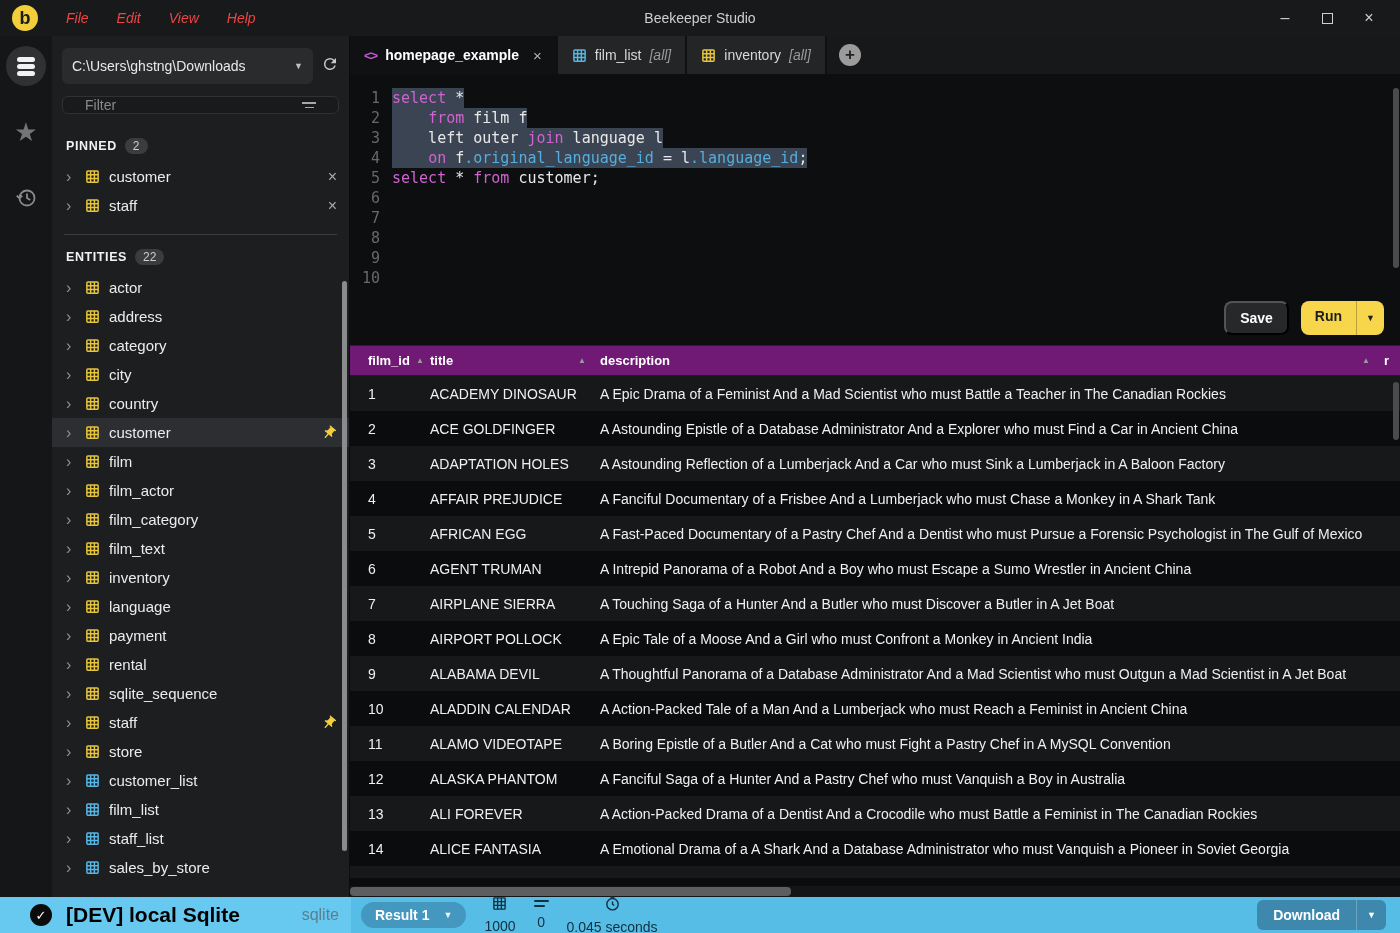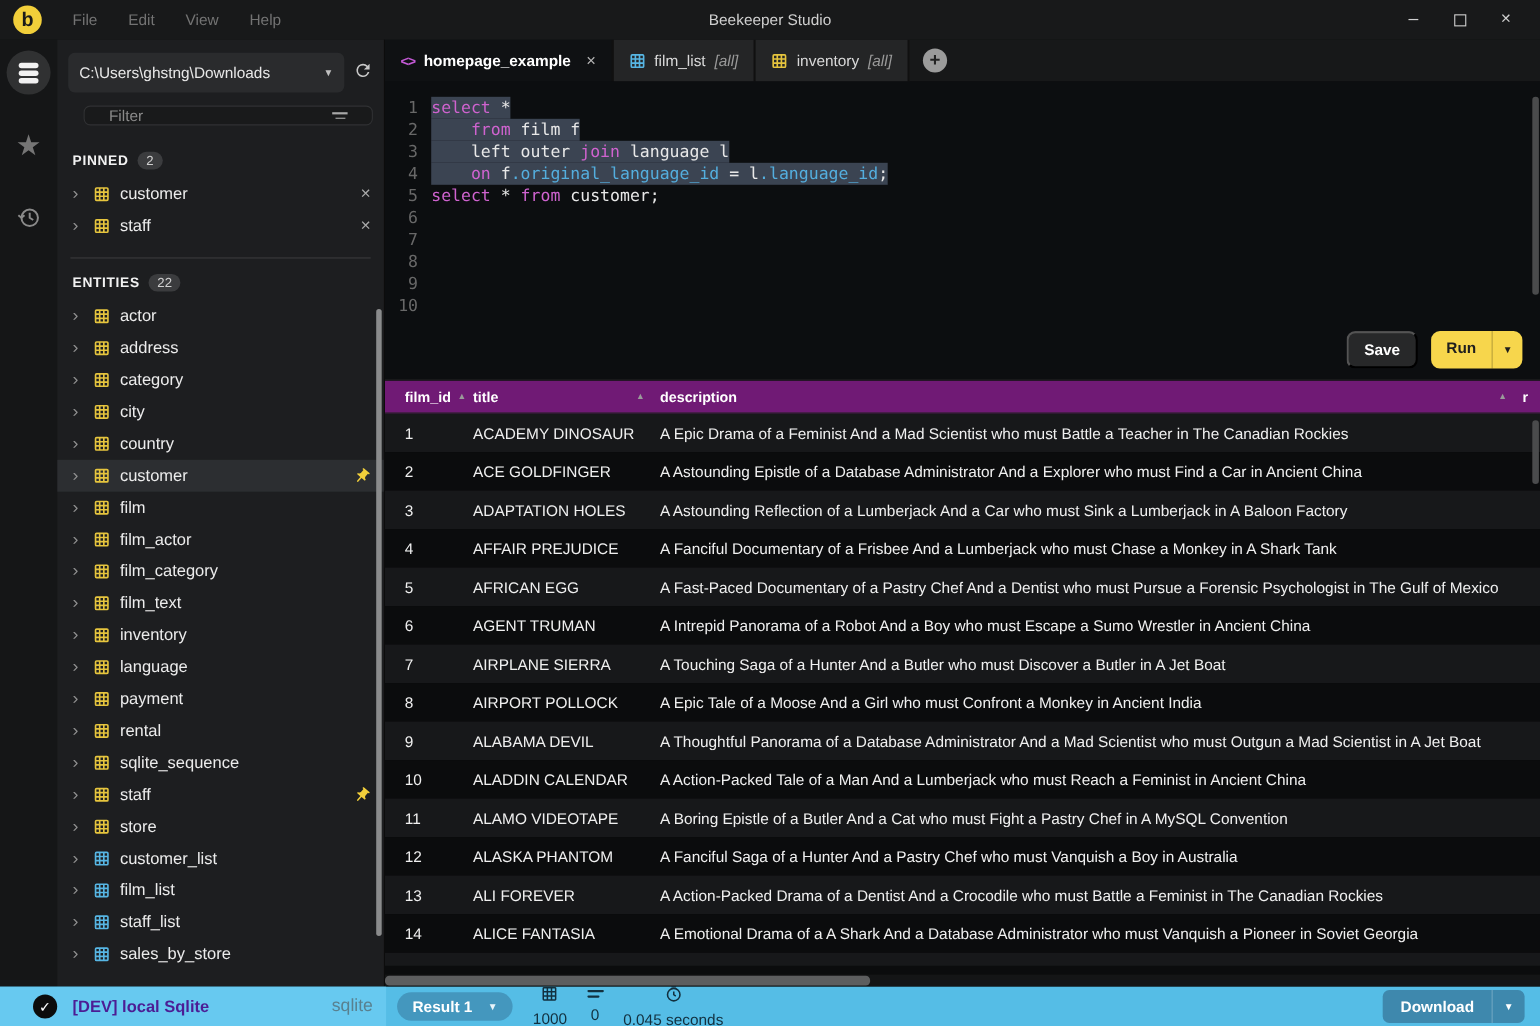--- a/index.html
+++ b/index.html
@@ -4,21 +4,21 @@
 <style>
   * { margin:0; padding:0; box-sizing:border-box; }
   html,body { width:1400px; height:933px; overflow:hidden; background:#101113;
     font-family:"Liberation Sans", sans-serif; -webkit-font-smoothing:antialiased; }
 
   
   .titlebar { height:36px; background:#18191a; display:flex; align-items:center; position:relative; }
   .logo { width:26px; height:26px; border-radius:50%; background:#f2cf3a; color:#1a1a1a;
     font-weight:bold; font-size:18px; display:flex; align-items:center; justify-content:center; margin-left:12px; }
   .menus { display:flex; margin-left:16px; gap:4px; }
-  .menu-item { color:#737373; font-size:14px; padding:4px 12px; cursor:default; }
+  .menu-item { color:#ef4444; font-size:14px; padding:4px 12px; cursor:default;font-style:italic; }
   .win-title { position:absolute; left:0; right:0; text-align:center; color:#cfcfcf; font-size:14px; pointer-events:none; }
   .win-controls { margin-left:auto; display:flex; align-items:center; gap:8px; padding-right:14px; z-index:2; }
   .win-btn { width:34px; height:26px; display:flex; align-items:center; justify-content:center; color:#d0d0d0; font-size:16px; }
   .box-glyph { width:11px; height:11px; border:1.5px solid #d0d0d0; display:inline-block; }
 
   
   .app { display:flex; height:861px; }
 
   
   .rail { width:52px; background:#151617; display:flex; flex-direction:column; align-items:center; padding-top:10px; gap:26px; }
@@ -29,21 +29,21 @@
   .star-glyph { color:#757575; font-size:26px; line-height:1; }
 
   
   .sidebar { width:298px; background:#1d1e20; position:relative; overflow:hidden; border-right:1px solid #0c0c0c; }
   .conn-row { display:flex; align-items:center; gap:8px; padding:12px 10px 6px 10px; }
   .conn-select { flex:1; background:#2a2b2d; border-radius:6px; height:36px; display:flex; align-items:center;
     padding:0 10px; color:#e8e8e8; font-size:14px; }
   .conn-text { flex:1; white-space:nowrap; overflow:hidden; }
   .caret { font-size:9px; color:#c0c0c0; margin-left:6px; }
   .filter-row { padding:6px 10px 10px 10px; }
-  .filter-box { background:#191a1b; border:1px solid #303133; border-radius:6px; height:18px; display:flex; align-items:center; padding:0 22px;margin-left:14px; }
+  .filter-box { background:#191a1b; border:1px solid #303133; border-radius:6px; height:18px; display:flex; align-items:center; padding:0 22px; }
   .filter-box input { background:transparent; border:none; outline:none; color:#d8d8d8; font-size:14px; flex:1;
     font-family:"Liberation Sans", sans-serif; }
   .filter-box input::placeholder { color:#8a8a8a; }
   .funnel { display:flex; flex-direction:column; gap:3px; align-items:center; }
   .funnel i { display:block; height:1.6px; background:#a8a8a8; }
   .funnel i:nth-child(1){ width:14px; } .funnel i:nth-child(2){ width:9px; }
 
   .section-head { display:flex; align-items:center; gap:8px; padding:14px 12px 8px 14px; }
   .section-title { color:#f2f2f2; font-size:12.5px; font-weight:bold; letter-spacing:.6px; }
   .badge { background:#3b3c3e; color:#cfcfcf; font-size:12px; border-radius:9px; padding:1px 8px; }
@@ -103,21 +103,21 @@
   .td-desc { flex:1; white-space:nowrap; overflow:hidden; }
   .partial-strip { height:12px; overflow:hidden; flex:none; }
   .h-scroll { position:absolute; left:0; right:0; bottom:0; height:11px; background:#141516; }
   .h-scroll .thumb { position:absolute; left:0; top:1px; height:9px; width:42%; background:#5d5e5f; border-radius:4px; }
 
   
   .statusbar { height:36px; display:flex; align-items:center; background:#55bde6; position:relative; }
   .status-left { width:351px; height:100%; background:#67c9f0; display:flex; align-items:center; padding:0 12px 0 30px; flex:none; }
   .check-ic { width:22px; height:22px; border-radius:50%; background:#0c0c0c; color:#fff; font-size:13px;
     display:flex; align-items:center; justify-content:center; margin-right:14px; flex:none; }
-  .conn-name { color:#4c1d95; font-weight:bold; font-size:15px; flex:1; }
+  .conn-name { color:#000000; font-weight:bold; font-size:21px; flex:1; }
   .dialect { color:#59808f; font-size:16px; }
   .status-main { display:flex; align-items:center; gap:18px; padding-left:10px; color:#12303f; font-size:14px; flex:1; }
   .result-pill { background:#4497be; color:#fff; font-weight:bold; border-radius:14px; padding:5px 14px;
     display:flex; align-items:center; gap:8px; font-size:14px; }
   .result-pill .caret { color:#e8f4fa; }
   .stat { display:flex; align-items:center; gap:7px;flex-direction:column; }
   .stat svg, .stat .tbl-icon { color:#12303f; }
   .bars { display:flex; flex-direction:column; gap:3px; }
   .bars i { display:block; height:2px; background:#12303f; border-radius:1px; }
   .bars i:nth-child(1){ width:15px; } .bars i:nth-child(2){ width:11px; }

